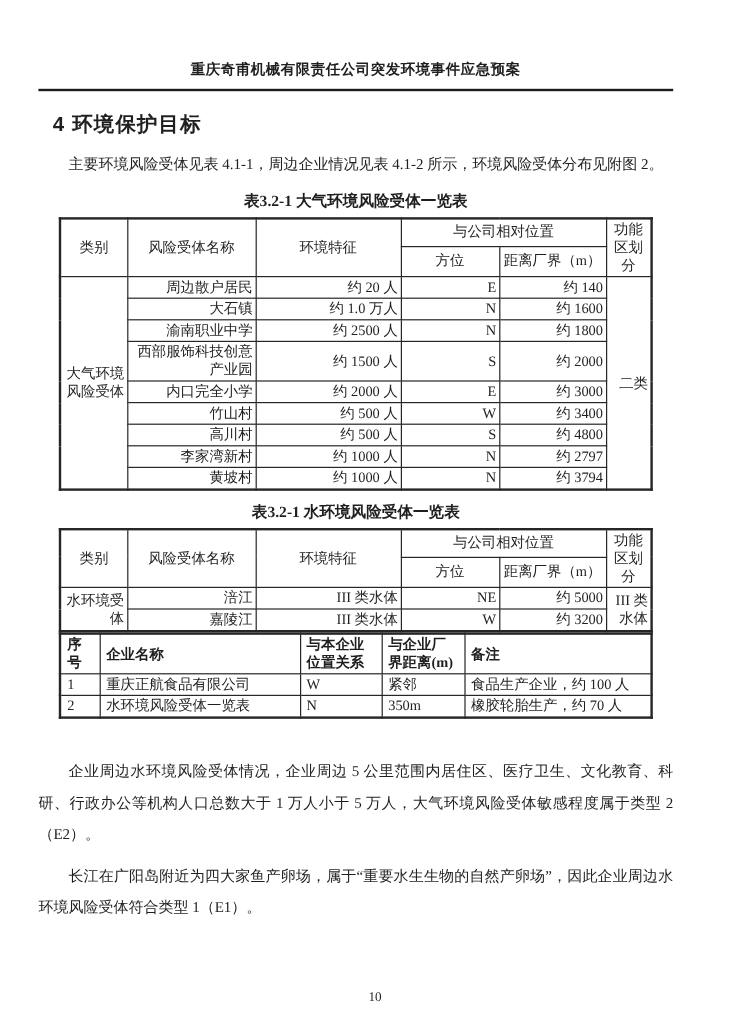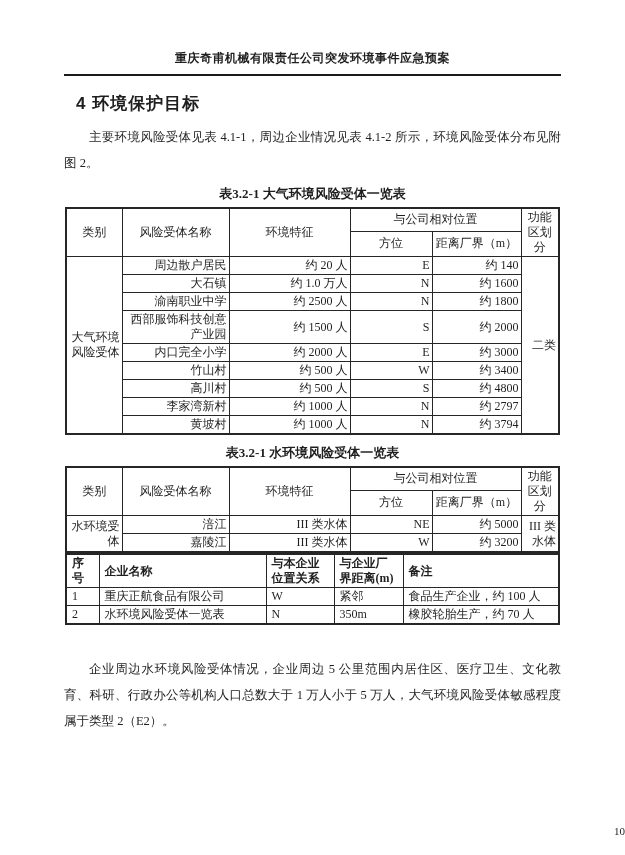--- a/index.html
+++ b/index.html
@@ -5,21 +5,21 @@
   * { box-sizing: border-box; }
   html,body { margin:0; padding:0; background:#ffffff; }
   body {
     width:625px; height:855px;
     font-family:"Liberation Serif","DejaVu Serif",serif;
     color:#1f1f1f;
   }
   .page {
     position:relative;
     width:625px; height:855px;
-    padding:50px 64px 0 64px;
+    padding:50px 64px 0 32px;
     overflow:hidden;
   }
   .doc-header {
     text-align:center;
     font-size:12px;
     font-weight:bold;
     letter-spacing:0.5px;
     padding-bottom:7px;
     border-bottom:2px solid #1b1b1b;
   }
@@ -73,21 +73,21 @@
   .ent-table td {
     text-align:left;
     padding-left:5px;
     height:18px;
   }
   .para-block { margin-top:31px; }
   .page-number {
     position:absolute;
     left:0; bottom:18px;
     width:100%;
-    text-align:right;
+    text-align:center;
     font-size:11px;
   }
 </style>
 </head>
 <body>
 
 <div class="page">
 
   <div class="doc-header">
     <span>重庆奇甫机械有限责任公司突发环境事件应急预案</span>
@@ -266,16 +266,17 @@
       <td>水环境风险受体一览表</td>
       <td>N</td>
       <td>350m</td>
       <td>橡胶轮胎生产，约 70 人</td>
     </tr>
   </tbody>
     </table>
 
   <p class="body-para para-block">企业周边水环境风险受体情况，企业周边 5 公里范围内居住区、医疗卫生、文化教育、科研、行政办公等机构人口总数大于 1 万人小于 5 万人，大气环境风险受体敏感程度属于类型 2（E2）。</p>
 
+  <p class="body-para">长江在广阳岛附近为四大家鱼产卵场，属于“重要水生生物的自然产卵场”，因此企业周边水环境风险受体符合类型 1（E1）。</p>
 
   <div class="page-number">10</div>
 
 </div>
 
 </body></html>

